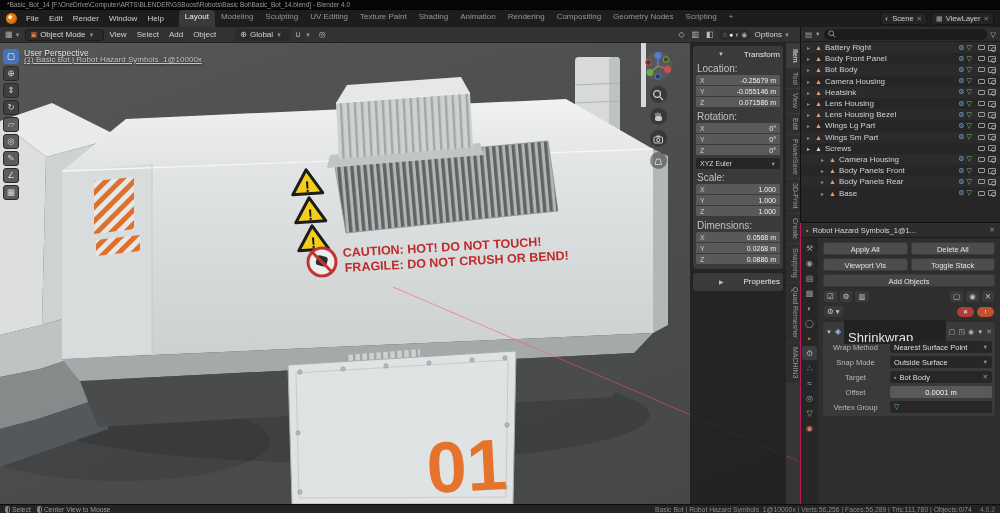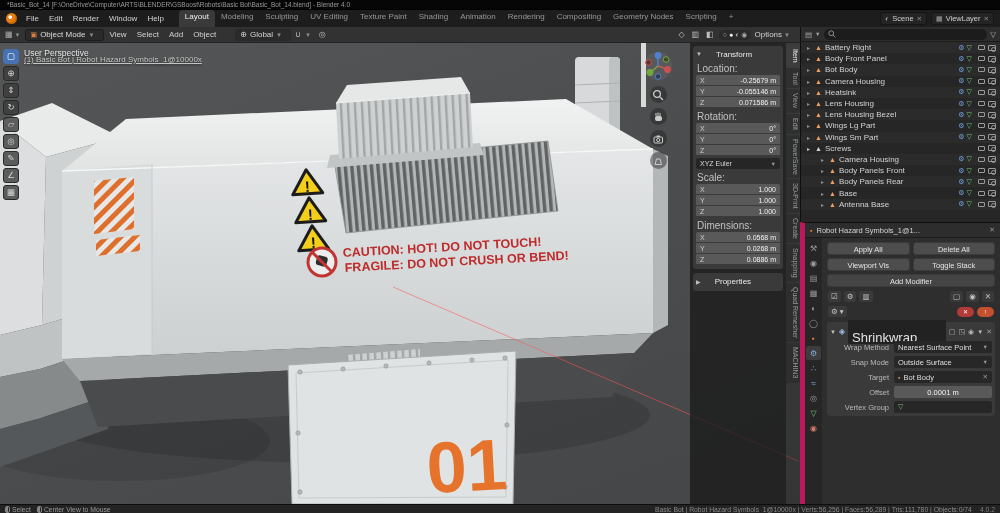--- a/index.html
+++ b/index.html
@@ -50,21 +50,21 @@
   .vp-label2{position:absolute;left:24px;top:12px;font-size:8px;color:#c4c4c4;text-shadow:0 1px 2px rgba(0,0,0,.5);text-decoration:underline;}
   .tools{position:absolute;left:3px;top:6px;display:flex;flex-direction:column;gap:2px;}
   .toolbtn{width:16px;height:15px;background:#3b3b3bcc;border:1px solid #2a2a2a;border-radius:3px;
     color:#d8d8d8;font-size:8.5px;line-height:13px;text-align:center;cursor:pointer;}
   .toolbtn.active{background:#4772b3;border-color:#4772b3;color:#fff;}
   .gizmos{position:absolute;left:641px;top:8px;width:34px;display:flex;flex-direction:column;align-items:center;gap:5px;}
   .gizbtn{width:17px;height:17px;border-radius:50%;background:rgba(30,30,30,.45);display:flex;align-items:center;justify-content:center;cursor:pointer;}
   
   .npanel{position:absolute;left:690px;top:0;width:96px;height:461px;background:rgba(26,26,26,.78);padding:3px;}
   .npane-block{background:#3a3a3a;border-radius:3px;padding:2px 3px 4px 3px;margin-bottom:4px;}
-  .np-head{display:flex;align-items:center;gap:14px;font-size:8px;color:#e8e8e8;height:12px;cursor:pointer;}
+  .np-head{display:flex;align-items:center;gap:20px;font-size:8px;color:#e8e8e8;height:12px;cursor:pointer;justify-content:flex-end;}
   .np-head .car{font-size:6px;color:#bdbdbd;}
   .np-lab{font-size:10px;color:#c2c2c2;margin:3px 1px 1px 1px;}
   .fgroup{border-radius:2px;overflow:hidden;}
   .frow{height:10px;background:#595959;margin-bottom:1px;display:flex;align-items:center;
     justify-content:space-between;padding:0 4px;font-size:7px;color:#f1f1f1;cursor:ew-resize;}
   .frow .fax{color:#cfcfcf;}
   .ddrow{height:11px;background:#262626;border-radius:2px;display:flex;align-items:center;
     justify-content:space-between;padding:0 4px;font-size:7px;color:#d8d8d8;margin-top:2px;cursor:pointer;}
   .ddrow .car{font-size:5.5px;color:#9a9a9a;}
   .ntabs{position:absolute;left:786px;top:0;width:14px;height:461px;background:rgba(22,22,22,.35);
@@ -89,21 +89,21 @@
   .orow.coll .oicon{color:#d2d2d2;}
   .oname{flex:1;white-space:nowrap;overflow:hidden;text-overflow:ellipsis;}
   .obadge{font-size:7px;color:#6ea1d9;margin-right:2px;flex:none;}
   .obadge.d2{color:#79c27e;}
   .orow.coll .obadge{visibility:hidden;}
   .ic-screen{width:7px;height:5px;border:1px solid #9a9a9a;border-radius:1px;margin:0 3px 0 4px;flex:none;}
   .ic-cam{width:8px;height:6px;border:1px solid #9a9a9a;border-radius:1px;position:relative;flex:none;}
   .ic-cam::after{content:"";position:absolute;left:2px;top:1px;width:3px;height:3px;border:1px solid #9a9a9a;border-radius:50%;}
   
   .props{position:absolute;left:800px;top:222px;width:200px;height:282px;background:#2e2e2e;
-    border-left:5px solid #be185d;border-top:1px solid #0f0f0f;overflow:hidden;}
+    border-left:1px solid #be185d;border-top:1px solid #0f0f0f;overflow:hidden;}
   .props-header{height:15px;background:#2d2d2d;border-bottom:1px solid #1b1b1b;display:flex;align-items:center;gap:4px;padding:0 5px;font-size:7.5px;}
   .pbc-ic{color:#e0813f;font-size:7px;}
   .pbc-txt{color:#d6d6d6;white-space:nowrap;overflow:hidden;text-overflow:ellipsis;flex:1;}
   .pbc-x{color:#8f8f8f;font-size:7px;cursor:pointer;}
   .ptabs{position:absolute;left:0;top:15px;width:17px;bottom:0;background:#262626;display:flex;flex-direction:column;align-items:center;padding-top:3px;gap:1px;}
   .ptab{width:15px;height:14px;display:flex;align-items:center;justify-content:center;font-size:8px;color:#9f9f9f;border-radius:2px;cursor:pointer;}
   .ptab.active{background:#3d3d3d;}
   .t-tool::before{content:"⚒";}
   .t-render::before{content:"◉";}
   .t-output::before{content:"▤";}
@@ -130,21 +130,21 @@
   .pill.org{background:#c3502f;}
   .modpanel{background:#3a3a3a;border-radius:3px;margin-top:5px;padding:3px;}
   .modhead{display:flex;align-items:center;gap:3px;height:13px;}
   .modhead .car{font-size:6px;color:#bdbdbd;cursor:pointer;}
   .modhead .mic{font-size:8px;color:#9fc0e8;}
   .mh-name{flex:1;background:#222;border-radius:2px;height:11px;line-height:11px;padding:12px 4px;font-size:13px;color:#e4e4e4;
     white-space:nowrap;overflow:hidden;cursor:text;}
   .mh-tgl{font-size:7px;color:#b5b5b5;cursor:pointer;}
   .mh-x{font-size:7px;color:#9a9a9a;cursor:pointer;}
   .prow{display:flex;align-items:center;margin-top:3px;}
-  .plabel{width:64px;text-align:right;padding-right:5px;font-size:7.5px;color:#b9b9b9;flex:none;}
+  .plabel{width:64px;text-align:center;padding-right:5px;font-size:7.5px;color:#b9b9b9;flex:none;}
   .pfield{flex:1;height:12px;border-radius:2px;display:flex;align-items:center;padding:0 4px;font-size:7.5px;gap:3px;color:#dedede;cursor:pointer;}
   .pfield.dd{background:#272727;justify-content:space-between;}
   .pfield.dd .car{font-size:5.5px;color:#9a9a9a;}
   .pfield.num{background:#595959;justify-content:center;color:#f3f3f3;cursor:ew-resize;}
   .pfield.obj{background:#272727;}
   .pfield.obj .cube{color:#e0813f;font-size:7px;}
   .pfield.obj .vg{color:#6fbf73;font-size:7px;}
   .pfield .fx{margin-left:auto;color:#9a9a9a;font-size:6.5px;}
   
   .statusbar{position:absolute;left:0;top:504px;width:1000px;height:9px;background:#232323;border-top:1px solid #0d0d0d;
@@ -632,29 +632,20 @@
       </div>
       <div class="orow mesh ind">
         <span class="oarrow">▸</span>
         <span class="oicon">▲</span>
         <span class="oname">Base</span>
         <span class="obadge">⚙</span>
         <span class="obadge d2">▽</span>
         <span class="ic-screen"></span>
         <span class="ic-cam"></span>
       </div>
-      <div class="orow mesh ind">
-        <span class="oarrow">▸</span>
-        <span class="oicon">▲</span>
-        <span class="oname">Antenna Base</span>
-        <span class="obadge">⚙</span>
-        <span class="obadge d2">▽</span>
-        <span class="ic-screen"></span>
-        <span class="ic-cam"></span>
-      </div>
   </div>
 
   <div class="props">
     <div class="props-header">
       <span class="pbc-ic">▪</span>
       <span class="pbc-txt">Robot Hazard Symbols_1@1...</span>
       <span class="pbc-x">✕</span>
     </div>
     <div class="ptabs">
       <div class="ptab t-tool"></div>
@@ -673,21 +664,21 @@
     </div>
     <div class="pcontent">
       <div class="pc-row2">
         <button class="pbtn">Apply All</button>
         <button class="pbtn">Delete All</button>
       </div>
       <div class="pc-row2">
         <button class="pbtn">Viewport Vis</button>
         <button class="pbtn">Toggle Stack</button>
       </div>
-      <button class="pbtn wide">Add Modifier</button>
+      <button class="pbtn wide">Add Objects</button>
 
       <div class="mrow">
         <span class="mchip">☑</span>
         <span class="mchip">⚙</span>
         <span class="mchip">▥</span>
         <span class="sp"></span>
         <span class="mchip">▢</span>
         <span class="mchip">◉</span>
         <span class="mchip">✕</span>
       </div>

